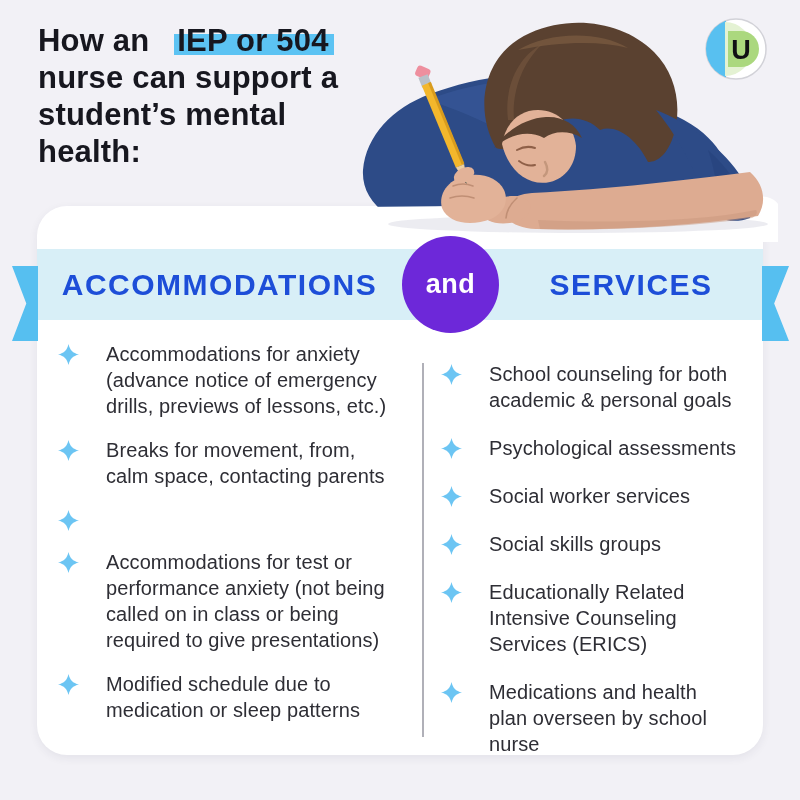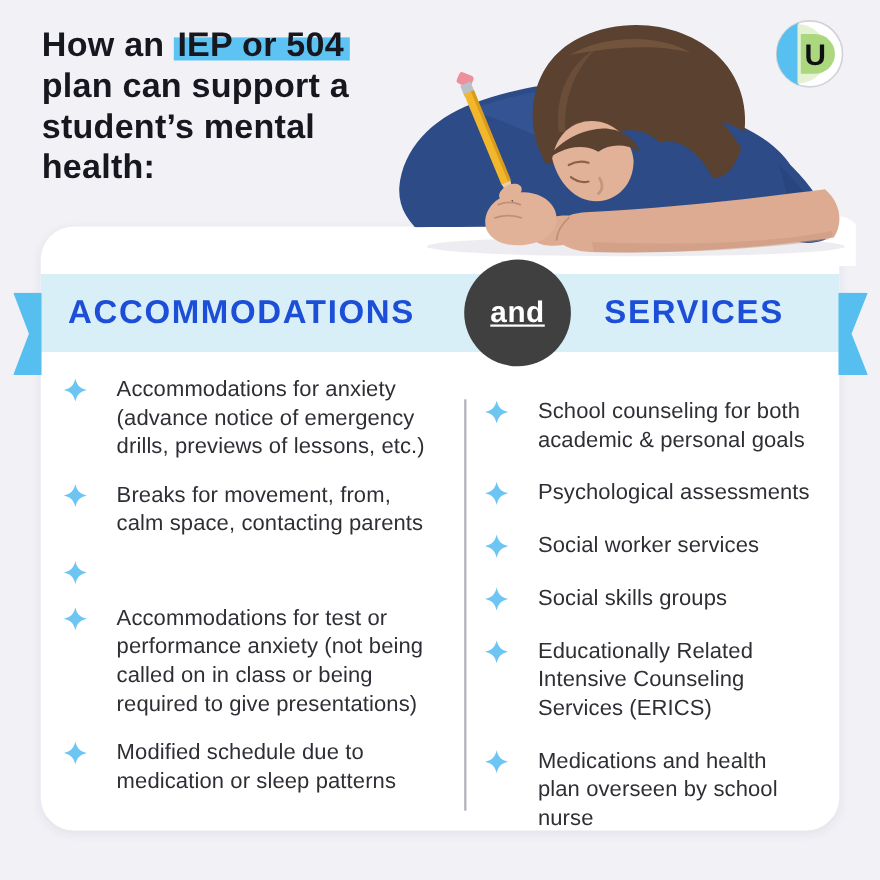--- a/index.html
+++ b/index.html
@@ -14,20 +14,21 @@
     position:absolute; left:38px; top:22px; width:350px;
     font-size:31px; line-height:37px; font-weight:800;
     color:#17171f; letter-spacing:0.2px;
   }
   .hl {
     background-image:linear-gradient(#5cc3f3,#5cc3f3);
     background-repeat:no-repeat;
     background-size:100% 60%;
     background-position:0 78%;
     padding:0 5px 0 3px;
+    margin-left:16px;
   }
   
   .logo { position:absolute; left:705px; top:18px; width:62px; height:62px; }
   
   .photo { position:absolute; left:268px; top:10px; width:512px; height:232px; }
   
   .card {
     position:absolute; left:37px; top:206px; width:726px; height:549px;
     background:#ffffff; border-radius:30px;
     box-shadow:0 3px 10px rgba(40,40,70,0.07);
@@ -44,24 +45,24 @@
     clip-path:polygon(0 0, 100% 0, 45% 50%, 100% 100%, 0 100%);
   }
   .band-label {
     position:absolute; top:249px; height:71px;
     display:flex; align-items:center; justify-content:center;
     font-weight:800; font-size:30px; letter-spacing:1.5px; color:#1d4ed8;
   }
   .band-label.left  { left:37px;  width:365px; }
   .band-label.right { left:499px; width:264px;text-align:center; }
   .and-circle {
-    position:absolute; left:422px; top:236px; width:97px; height:97px;
-    background:#404040; border-radius:50%;
+    position:absolute; left:402px; top:236px; width:97px; height:97px;
+    background:#6d28d9; border-radius:50%;
     display:flex; align-items:center; justify-content:center;
-    color:#ffffff; font-size:27px; font-weight:700; letter-spacing:0.5px;text-decoration:underline;
+    color:#ffffff; font-size:27px; font-weight:700; letter-spacing:0.5px;
   }
   
   .col { position:absolute; list-style:none; }
   .col.left  { left:58px;  top:341px; width:362px; }
   .col.right { left:441px; top:361px; width:310px; }
   .col li { display:flex; gap:27px; }
   .col.left  li { margin-bottom:18px; }
   .col.right li { margin-bottom:22px; }
   .sparkle { width:21px; height:21px; flex:none; margin-top:3px; }
   .item-text {
@@ -77,21 +78,21 @@
     position:absolute; left:0; top:768px; width:800px;
     text-align:center; font-size:19px; font-weight:500; color:#17171c;
   }
 </style>
 </head>
 <body>
 
 <div class="stage">
 
   <h1 class="title"><span>How an </span><span class="hl">IEP or 504</span><br>
-    <span>plan can support a</span><br>
+    <span>nurse can support a</span><br>
     <span>student’s mental</span><br>
     <span>health:</span>
   </h1>
 
   <div class="card"></div>
 
   <svg class="photo" viewBox="0 0 512 232" aria-hidden="true">
 
     <path fill="#2d4b87" d="M95,160 C98,126 124,98 162,84 C200,70 248,60 288,68 C332,77 384,92 416,110 C436,121 448,134 454,146 L450,206 L120,206 C102,192 94,178 95,160 Z"></path>
     <path fill="#3a5b9c" opacity="0.55" d="M160,90 C200,74 250,66 290,72 C270,88 255,110 250,130 C220,112 185,98 160,90 Z"></path>

